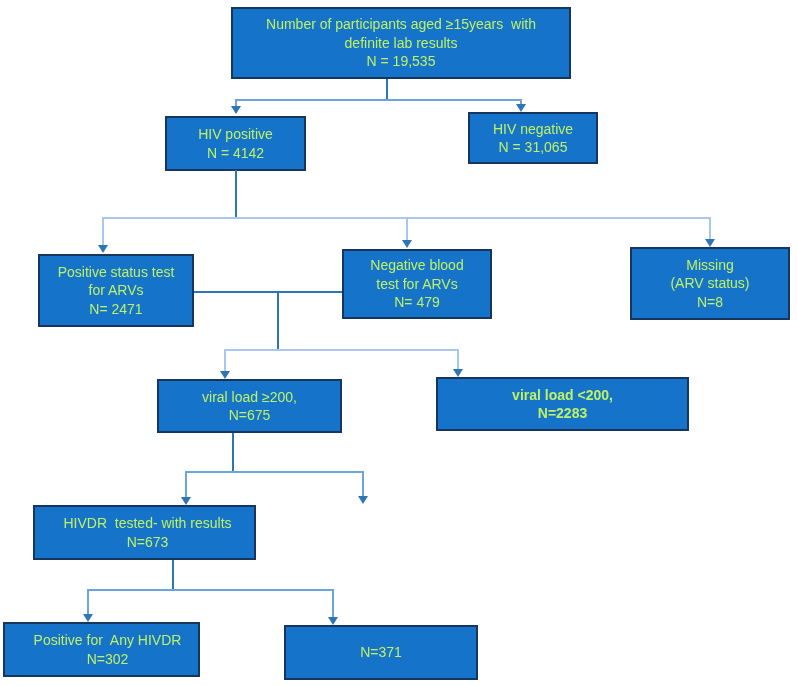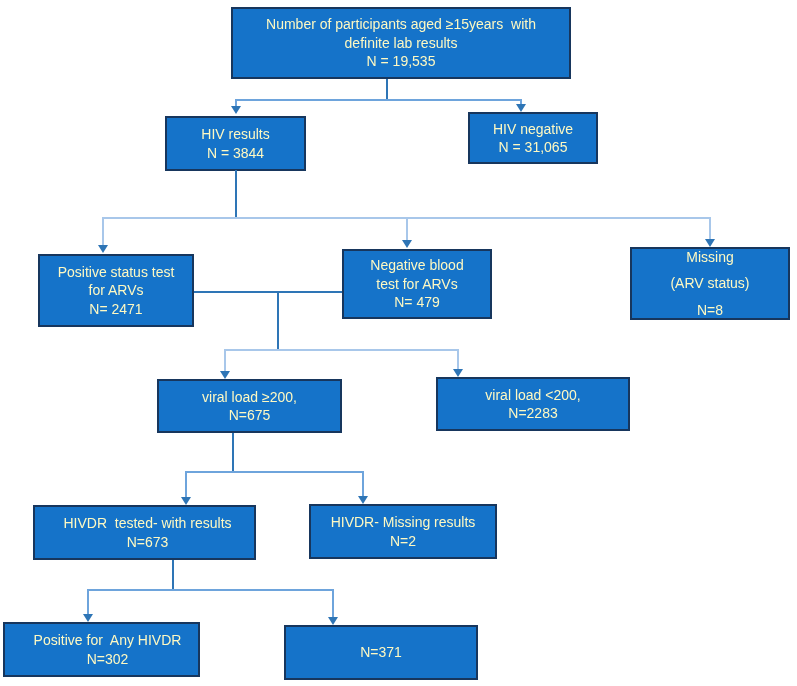--- a/index.html
+++ b/index.html
@@ -8,41 +8,41 @@
     width: 797px;
     height: 686px;
     background: #ffffff;
     font-family: "Liberation Sans", sans-serif;
     overflow: hidden;
   }
   .node {
     position: absolute;
     background: #1573c9;
     border: 2px solid #17365d;
-    color: #fef9c3;
+    color: #bef264;
     display: flex;
     flex-direction: column;
     align-items: center;
     justify-content: center;
     text-align: center;
     font-size: 14px;
     line-height: 1.32;
     box-sizing: border-box;
   }
   .node .line { white-space: pre-wrap; }
 
   
   .n-total    { left:231px; top:7px;   width:340px; height:72px; }
   .n-hivpos   { left:165px; top:116px; width:141px; height:55px; }
   .n-hivneg   { left:468px; top:112px; width:130px; height:52px; }
   .n-arvpos   { left:38px;  top:254px; width:156px; height:73px; }
   .n-arvneg   { left:342px; top:249px; width:150px; height:70px; }
-  .n-arvmiss  { left:630px; top:247px; width:160px; height:73px;gap:8px; }
+  .n-arvmiss  { left:630px; top:247px; width:160px; height:73px; }
   .n-vlhigh   { left:157px; top:379px; width:185px; height:54px; }
-  .n-vllow    { left:436px; top:377px; width:194px; height:54px; }
+  .n-vllow    { left:436px; top:377px; width:253px; height:54px;font-weight:bold; }
   .n-drtested { left:33px;  top:505px; width:223px; height:55px;padding-left:6px; }
   .n-drmiss   { left:309px; top:504px; width:188px; height:55px; }
   .n-anypos   { left:3px;   top:622px; width:197px; height:55px;padding-left:12px; }
   .n-anyneg   { left:284px; top:625px; width:194px; height:55px; }
 
   
   .h { position:absolute; height:2px; background:#9dc3e6; }
   .v { position:absolute; width:2px;  background:#9dc3e6; }
   .dark   { background:#2e75b6; }
   .medium { background:#6ea4dc; }
@@ -99,22 +99,22 @@
 
 <div id="canvas">
 
   <div class="node n-total">
     <div class="line">Number of participants aged ≥15years  with</div>
     <div class="line">definite lab results</div>
     <div class="line">N = 19,535</div>
   </div>
 
   <div class="node n-hivpos">
-    <div class="line">HIV results</div>
-    <div class="line">N = 3844</div>
+    <div class="line">HIV positive</div>
+    <div class="line">N = 4142</div>
   </div>
 
   <div class="node n-hivneg">
     <div class="line">HIV negative</div>
     <div class="line">N = 31,065</div>
   </div>
 
   <div class="node n-arvpos">
     <div class="line">Positive status test</div>
     <div class="line">for ARVs</div>
@@ -141,24 +141,20 @@
   <div class="node n-vllow">
     <div class="line">viral load &lt;200,</div>
     <div class="line">N=2283</div>
   </div>
 
   <div class="node n-drtested">
     <div class="line">HIVDR  tested- with results</div>
     <div class="line">N=673</div>
   </div>
 
-  <div class="node n-drmiss">
-    <div class="line">HIVDR- Missing results</div>
-    <div class="line">N=2</div>
-  </div>
 
   <div class="node n-anypos">
     <div class="line">Positive for  Any HIVDR</div>
     <div class="line">N=302</div>
   </div>
 
   <div class="node n-anyneg">
     <div class="line">N=371</div>
   </div>
 

